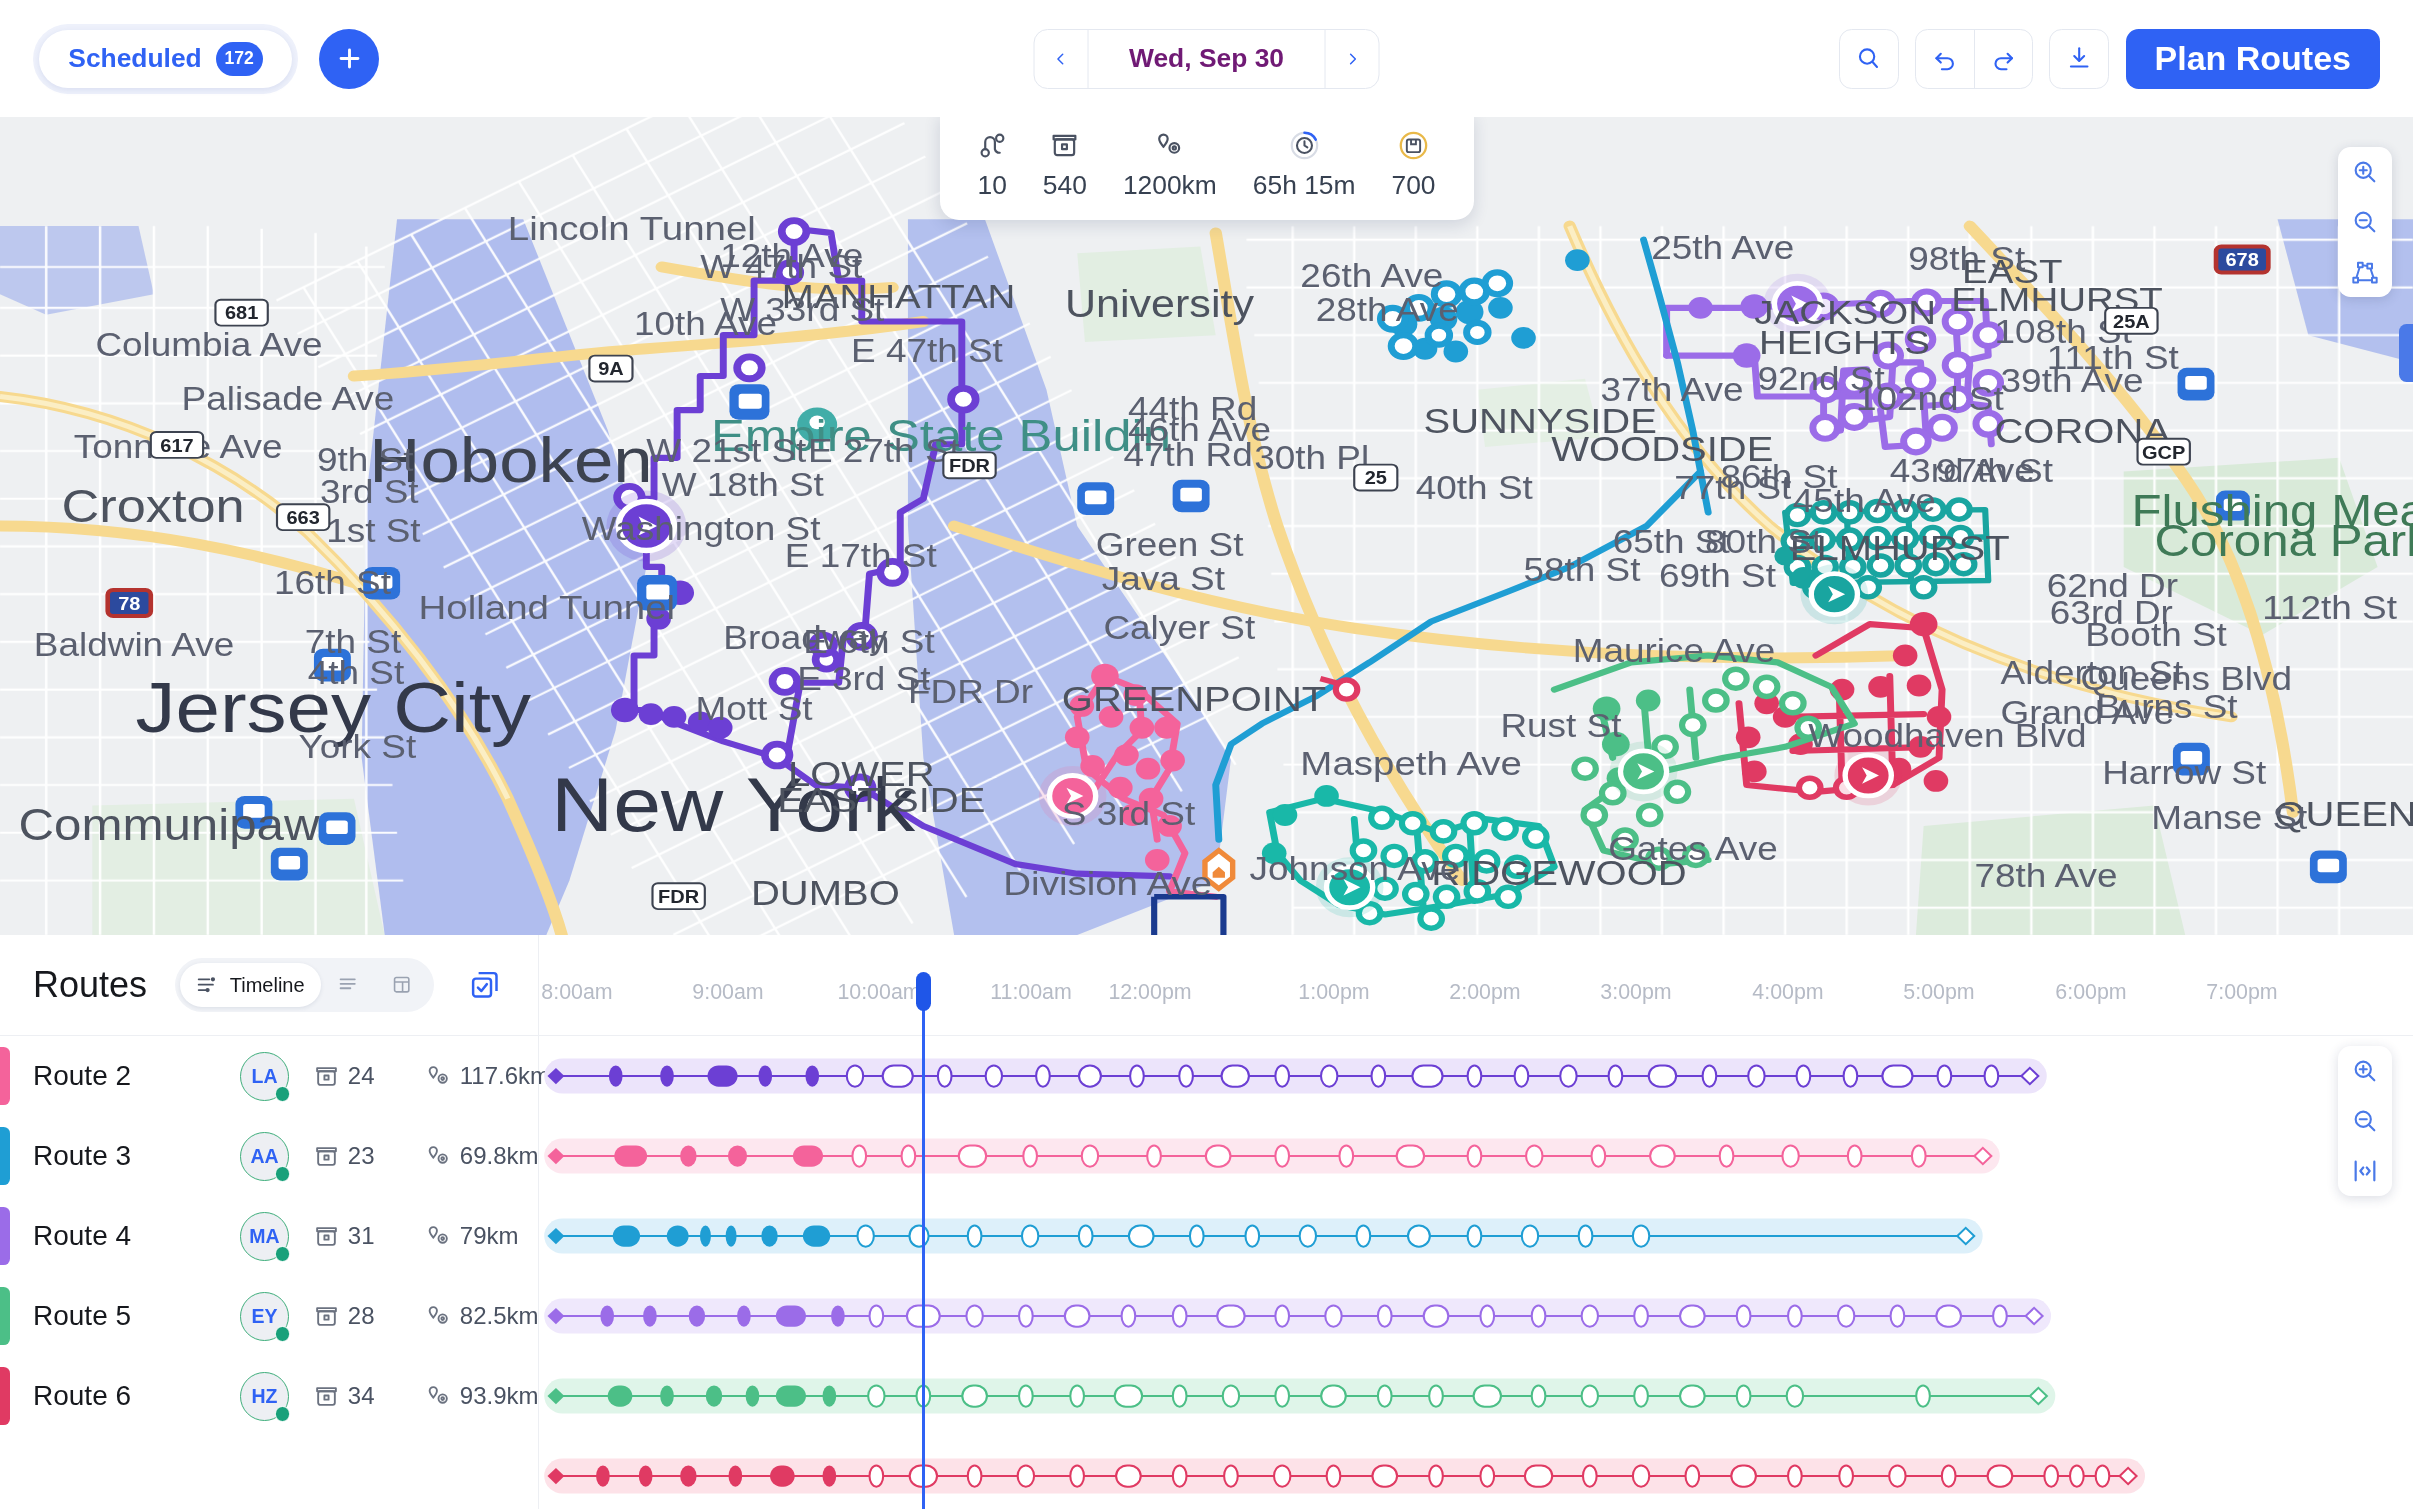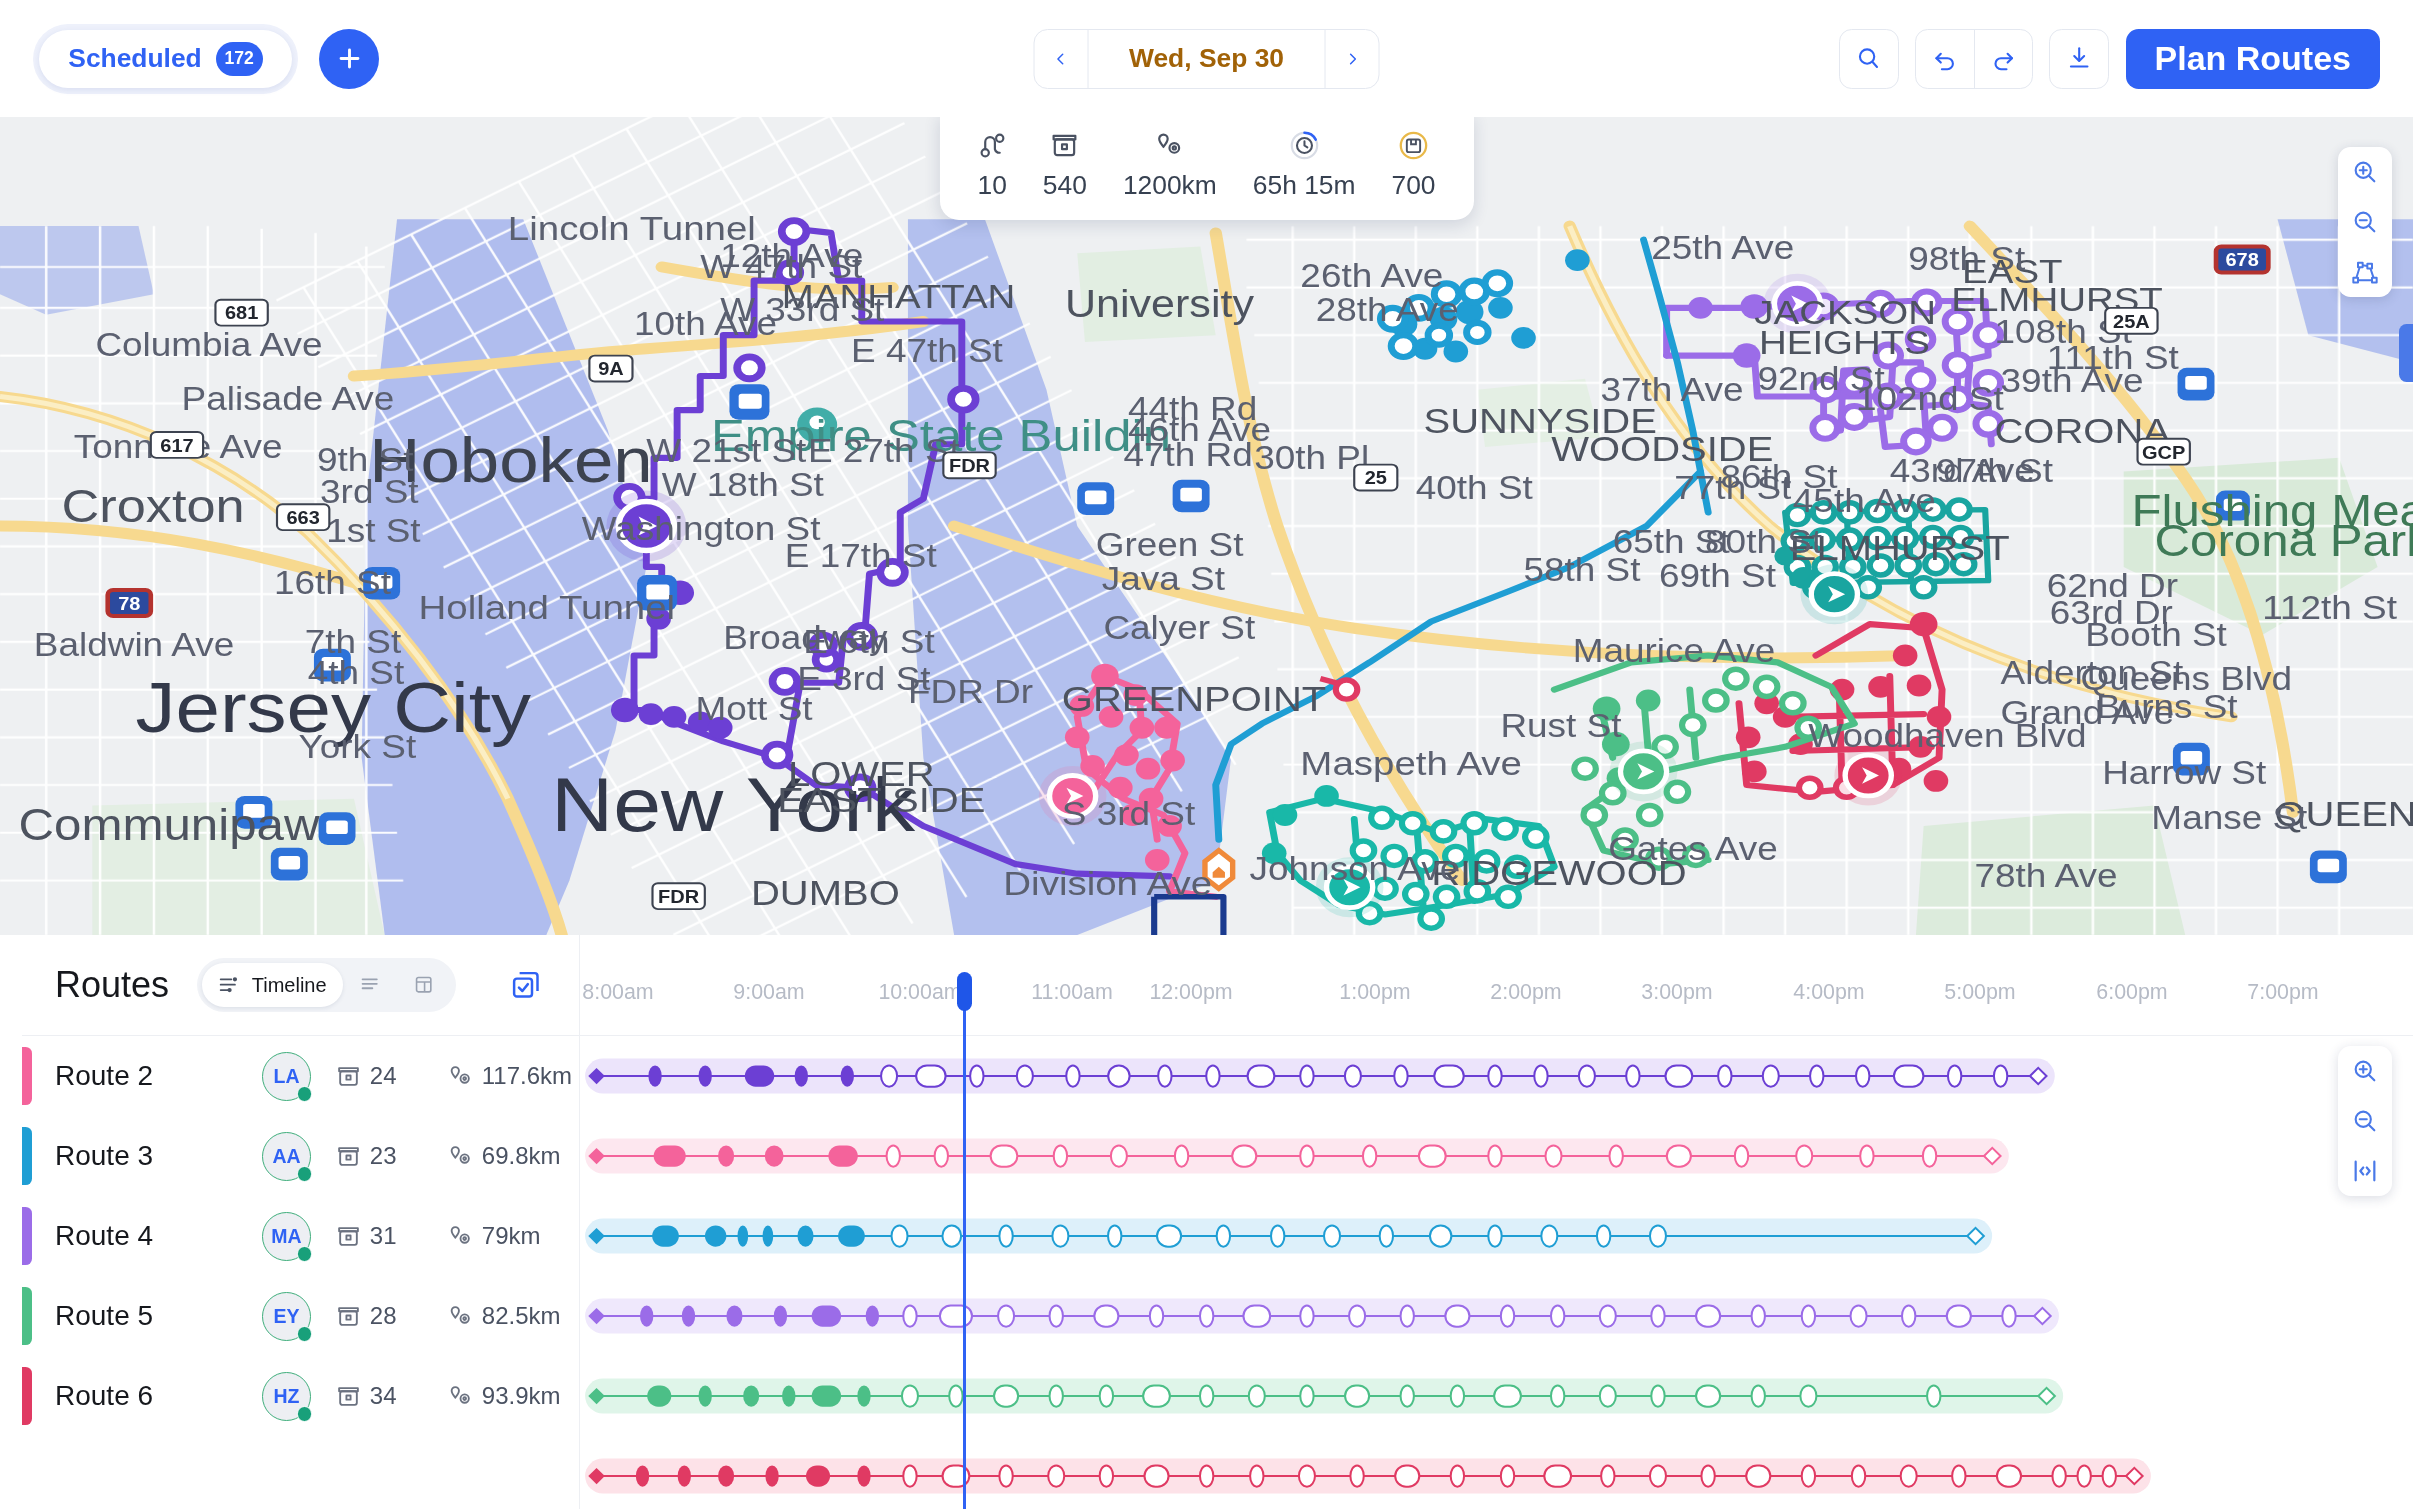--- a/index.html
+++ b/index.html
@@ -74,21 +74,21 @@
   }
   .date-arrow {
     width: 53px; height: 100%;
     display: flex; align-items: center; justify-content: center;
     cursor: pointer; color: #2f62f4;
   }
   .date-arrow svg { width: 16.3px; height: 24px; }
   .date-label {
     padding: 0 41px; height: 100%;
     display: flex; align-items: center; justify-content: center;
-    font-size: 26.4px; font-weight: 600; color: #a16207;
+    font-size: 26.4px; font-weight: 600; color: #701a75;
     border-left: 1.3px solid #e4e8f0; border-right: 1.3px solid #e4e8f0;
     cursor: pointer; white-space: nowrap;
   }
 
   .top-right {
     margin-left: auto;
     display: flex; align-items: center; gap: 16.3px;
   }
   .icon-btn {
     width: 60px; height: 60px;
@@ -155,21 +155,21 @@
   .map-ctrls svg { width: 28px; height: 28px; }
   .map-edge-tab {
     position: absolute; right: 0; top: 207px;
     width: 14px; height: 58px;
     background: #4a79e8; border-radius: 7.5px 0 0 7.5px;
     z-index: 21; cursor: pointer;
   }
 
   
   .bottom { position: relative; height: 574px; background: #fff; display: flex; }
-  .routes-col { width: 580px; flex: none; border-right: 1.3px solid #edeff3; padding-left: 22px; }
+  .routes-col { width: 539px; flex: none; border-right: 1.3px solid #edeff3; }
   .routes-head {
     height: 101px; display: flex; align-items: center;
     padding: 0 33px; gap: 28px;
     border-bottom: 1.3px solid #edeff3;
   }
   .routes-title { font-size: 36px; font-weight: 500; color: #16181d; white-space: nowrap; }
   .view-switch {
     display: flex; align-items: center;
     background: #f1f3f7; border-radius: 628px; padding: 5px; height: 54px;
   }

